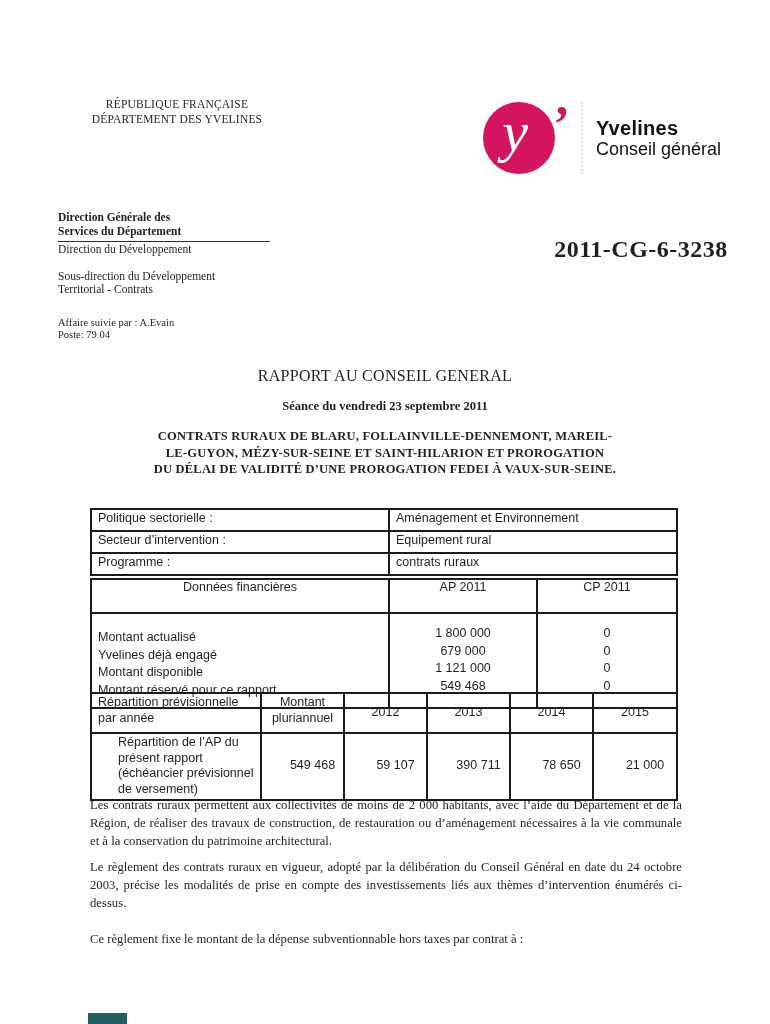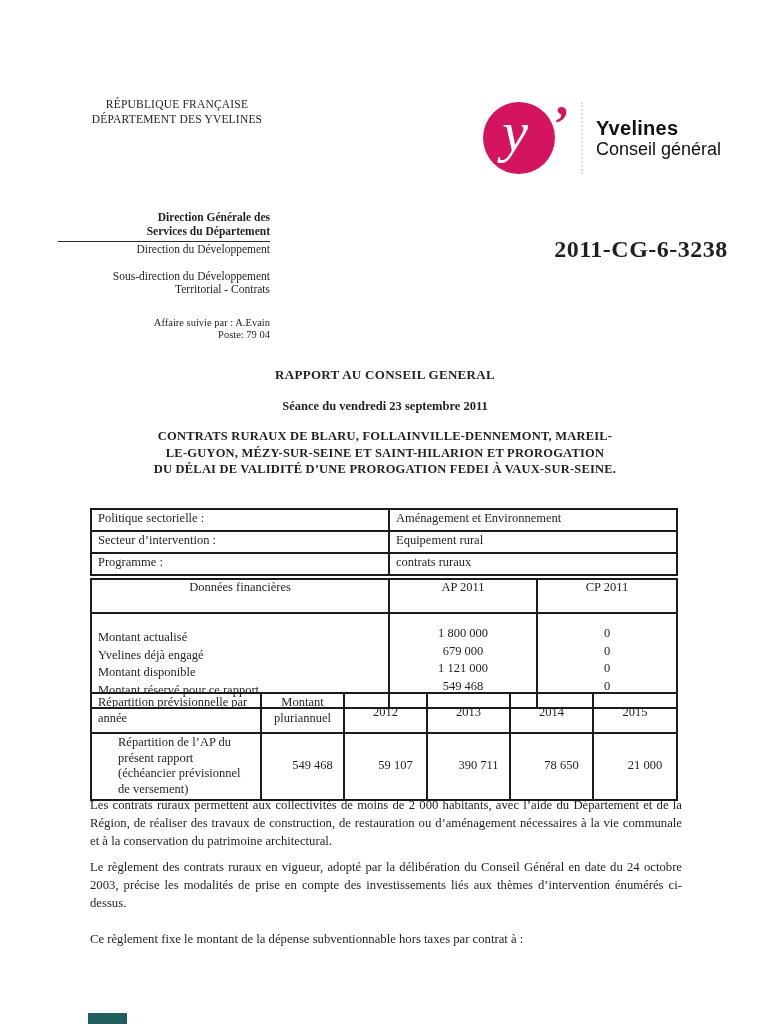--- a/index.html
+++ b/index.html
@@ -22,41 +22,41 @@
   .logo-y { color:#ffffff; font-family:"Liberation Serif",serif; font-style:italic;
     font-size:58px; line-height:58px; transform:translate(-4px,-6px); }
   .logo-apos { position:absolute; right:-15px; top:-4px; color:var(--brand);
     font-family:"Liberation Serif",serif; font-weight:bold; font-size:50px; line-height:50px; }
   .logo-sep { margin-left:26px; height:72px; border-left:2px dotted #dcdcdc; }
   .logo-text { margin-left:13px; font-family:"Liberation Sans","DejaVu Sans",sans-serif; color:#101010; }
   .logo-name { font-weight:bold; font-size:20px; line-height:22px; letter-spacing:0.3px; }
   .logo-sub  { font-size:18px; line-height:20px; }
 
   
-  .sender { left:58px; top:211px; width:212px; text-align:right;
+  .sender { left:58px; top:211px; width:212px; text-align:left;
     font-size:11.5px; line-height:13.5px; }
   .sender .b { font-weight:bold; }
   .sender-rule { border:none; border-top:1.5px solid #2a2a2a; margin:3px 0 1px 0; }
   .gap13 { margin-top:13px; }
   .gap20 { margin-top:20px; }
   .small { font-size:10.5px; line-height:12.5px; }
 
   
   .ref-number { left:520px; top:236px; width:242px; text-align:center;
     font-size:24px; font-weight:bold; letter-spacing:0.5px; }
 
   
-  .doc-title   { left:0; top:367px; width:770px; text-align:center; font-weight:bold;
-    font-size:13px; letter-spacing:0.3px; }
+  .doc-title   { left:0; top:367px; width:770px; text-align:center; font-weight:normal;
+    font-size:16px; letter-spacing:0.3px; }
   .doc-session { left:0; top:399px; width:770px; text-align:center; font-weight:bold; font-size:12.5px; }
   .doc-subject { left:0; top:428px; width:770px; text-align:center; font-weight:bold;
     font-size:12.5px; line-height:16.5px; letter-spacing:0.2px; }
 
   
-  table { border-collapse:collapse; table-layout:fixed; font-family:Liberation Serif, serif; color:inherit; }
+  table { border-collapse:collapse; table-layout:fixed; font-family:Liberation Sans, sans-serif; color:inherit; }
   td { border:2px solid #1b1b1b; font-size:12.5px; padding:1px 6px 2px 6px; vertical-align:top; }
   .info-table  { left:90px; top:508px; width:586px; }
   .info-table td { height:17px; }
   .c { text-align:center; }
   .nw { white-space:nowrap; }
 
   .finance-table { left:90px; top:578px; width:586px; }
   .finance-table .hrow td { height:30px; padding-top:0; }
   .finance-table .brow td { height:68px; padding:8px 6px; }
   .stack div { line-height:17.5px; }

